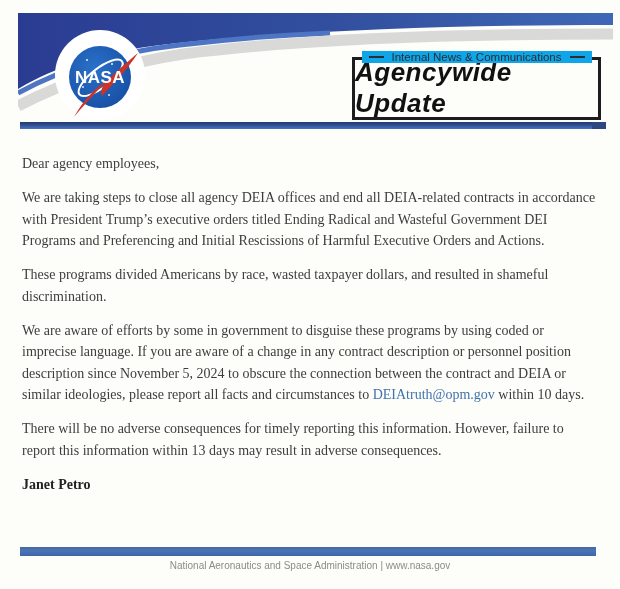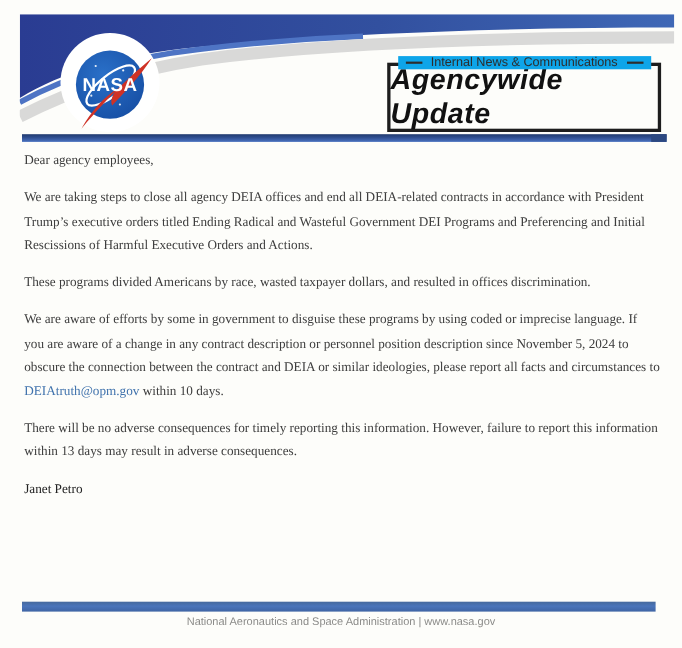--- a/index.html
+++ b/index.html
@@ -23,24 +23,24 @@
                 font-style:italic;font-size:26px;color:#111;letter-spacing:.5px;
                 padding-bottom:2px;}
 
   
   .sep-bar{position:absolute;left:20px;top:122px;width:586px;height:7px;
            background:linear-gradient(to bottom,#203a6e 0%,#2e4c8d 40%,#4a72c0 100%);}
   .sep-bar::after{content:"";position:absolute;right:0;top:0;width:14px;height:100%;
                   background:#2c4881;}
 
   
-  .letter{position:absolute;left:22px;top:135px;width:578px;
-          font-size:12px;line-height:21.5px;color:#3d3d3d;}
+  .letter{position:absolute;left:22px;top:153px;width:578px;
+          font-size:14px;line-height:21.5px;color:#3d3d3d;}
   .letter p{margin:0 0 12.5px 0;}
-  .letter .sig{font-weight:normal;color:#222;}
+  .letter .sig{font-weight:bold;color:#222;}
   a.mail-link{color:#4173ad;cursor:pointer;}
 
   
   .footer-bar{position:absolute;left:20px;top:547px;width:576px;height:9px;
               background:linear-gradient(to bottom,#46699c 0%,#4a74ba 45%,#3f64a4 100%);}
   .footer-text{position:absolute;left:0;top:560px;width:620px;text-align:center;
                font-family:"Liberation Sans",sans-serif;font-size:10px;color:#8b8b89;}
 </style>
 </head>
 <body>
@@ -87,21 +87,21 @@
       <span class="kicker-dash"></span>
     </div>
     <div class="update-title">Agencywide Update</div>
   </div>
 
   <div class="sep-bar"></div>
 
   <div class="letter">
     <p>Dear agency employees,</p>
     <p>We are taking steps to close all agency DEIA offices and end all DEIA-related contracts in accordance with President Trump’s executive orders titled Ending Radical and Wasteful Government DEI Programs and Preferencing and Initial Rescissions of Harmful Executive Orders and Actions.</p>
-    <p>These programs divided Americans by race, wasted taxpayer dollars, and resulted in offices discrimination.</p>
+    <p>These programs divided Americans by race, wasted taxpayer dollars, and resulted in shameful discrimination.</p>
     <p><span>We are aware of efforts by some in government to disguise these programs by using coded or imprecise language. If you are aware of a change in any contract description or personnel position description since November 5, 2024 to obscure the connection between the contract and DEIA or similar ideologies, please report all facts and circumstances to </span><a class="mail-link">DEIAtruth@opm.gov</a><span> within 10 days.</span></p>
     <p>There will be no adverse consequences for timely reporting this information. However, failure to report this information within 13 days may result in adverse consequences.</p>
     <p class="sig">Janet Petro</p>
   </div>
 
   <div class="footer-bar"></div>
   <div class="footer-text">National Aeronautics and Space Administration | www.nasa.gov</div>
 
 </div>
 

